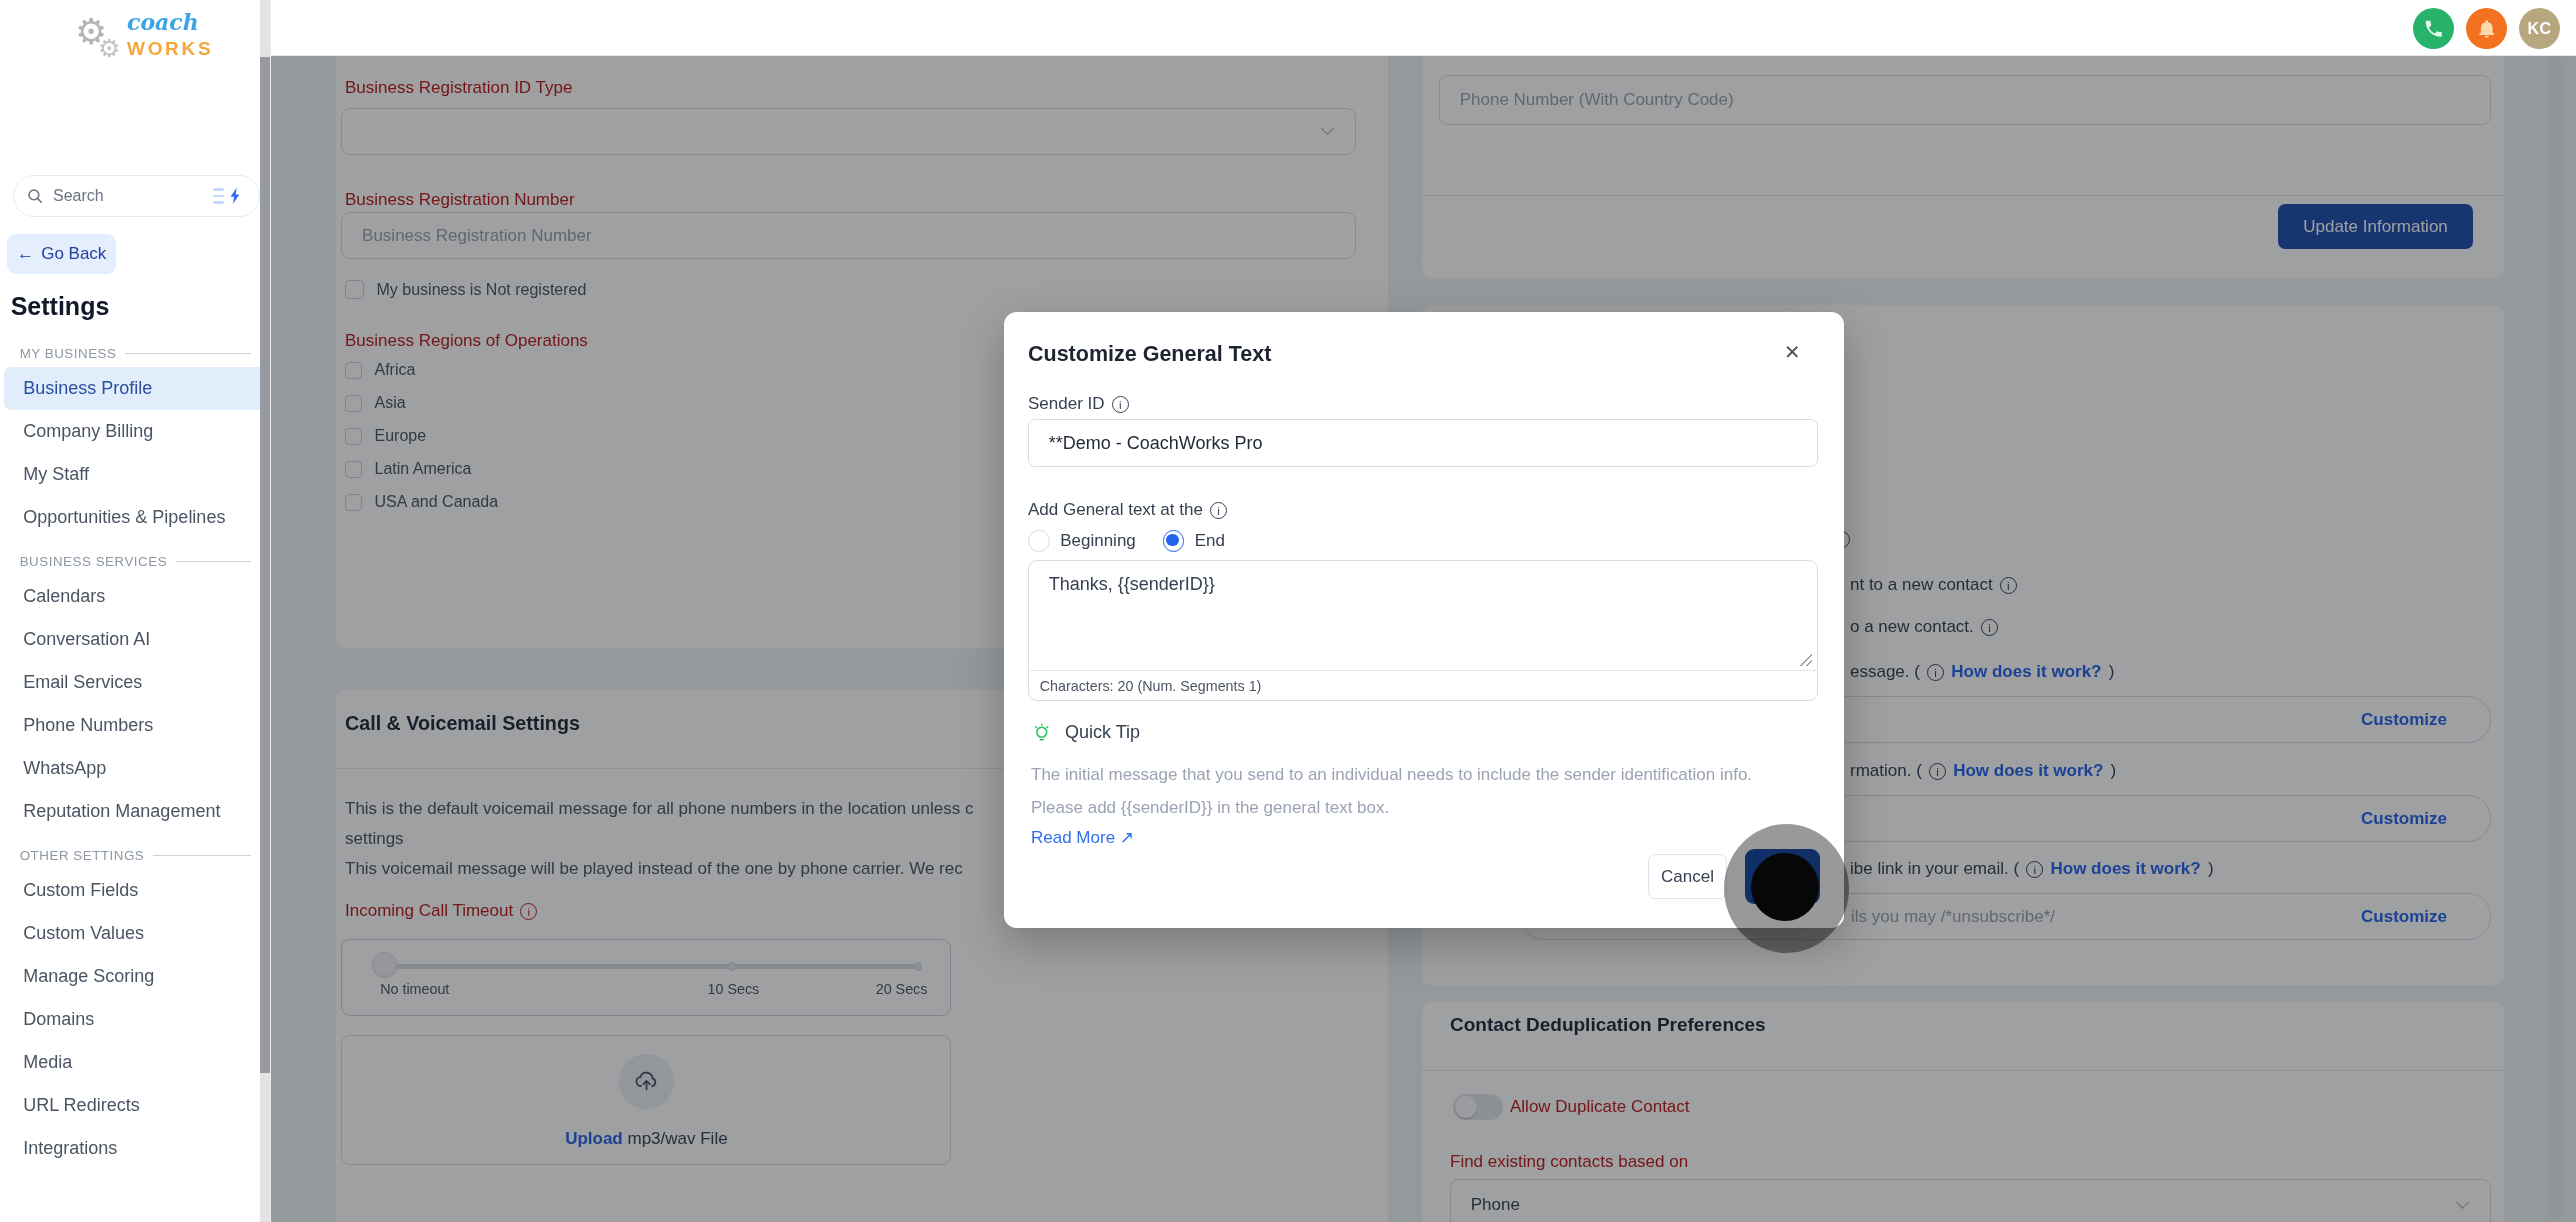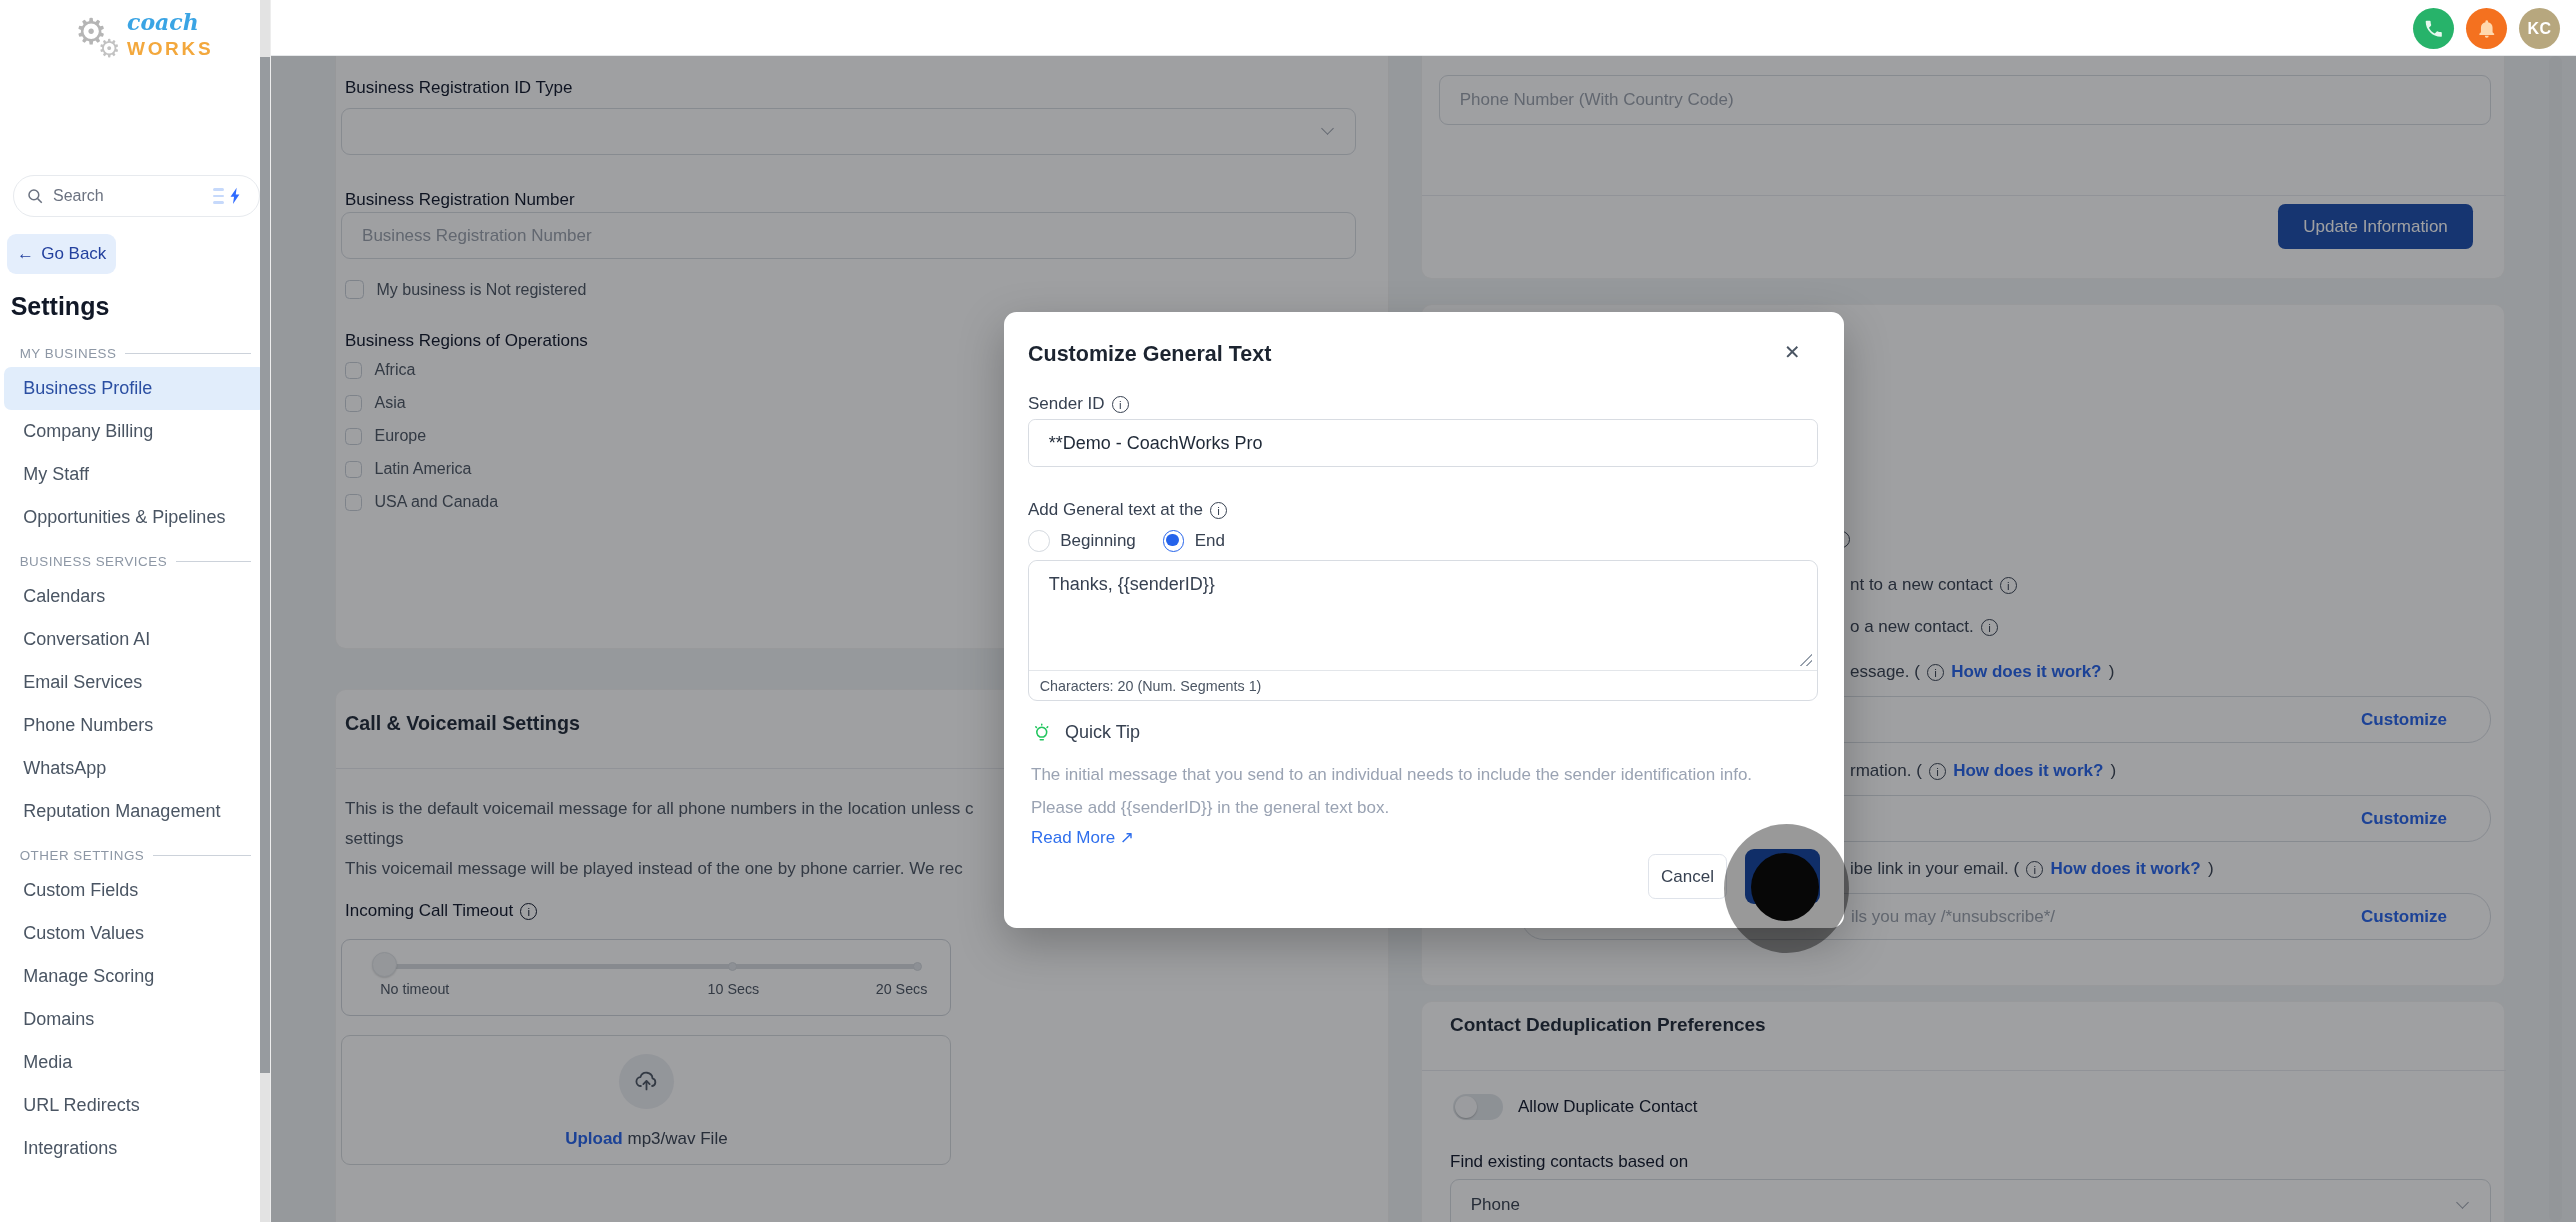--- a/index.html
+++ b/index.html
@@ -50,21 +50,21 @@
   .gear2 { position:absolute; left:23px; top:25px; font-size:25px; color:#c2c2c2; font-style:normal; }
   .logo-w1 { position:absolute; left:52px; top:0px; font-family:"DejaVu Serif", serif; font-style:italic;
              font-size:22px; color:#3aa4e4; font-weight:600; }
   .logo-w2 { position:absolute; left:52px; top:29px; font-size:19px; color:#f3a83d; font-weight:800; letter-spacing:2.7px; }
 
   
   #main { position:absolute; left:271px; top:56px; width:2305px; height:1166px; background:#f1f3f6; z-index:10; }
   .card { position:absolute; background:#fff; border:0.9px solid rgba(20,25,35,0.05); border-radius:10.7px; }
   .card.topflat { border-radius:0 0 10.7px 10.7px; border-top:none; }
   .divider { position:absolute; height:0.9px; background:#e8eaee; }
-  .lbl { position:absolute; font-size:17px; color:#0f172a; }
+  .lbl { position:absolute; font-size:17px; color:#b91c1c; }
   .lbl2 { position:absolute; font-size:16px; color:#4b5563; }
   .inputbox { position:absolute; border:0.9px solid #d8dce2; border-radius:9px; background:#fff; }
   .inputbox input { width:100%; height:100%; border:none; outline:none; border-radius:9px; padding:0 19.7px;
                     font-size:17px; color:#1f2937; background:transparent; }
   .inputbox input::placeholder { color:#9aa1ac; }
   .selbox { position:absolute; border:0.9px solid #d8dce2; border-radius:9px; background:#fff; display:flex;
             align-items:center; padding:0 19.7px; font-size:17px; color:#374151; cursor:pointer; }
   .selbox .chev { position:absolute; right:23px; top:50%; margin-top:-7.2px; }
   .cbrow { position:absolute; display:flex; align-items:center; gap:12.5px; cursor:pointer; }
   .cb { width:19px; height:19px; border:1.3px solid #c8cfd8; border-radius:4.5px; background:#fff; flex:0 0 auto; }
@@ -256,21 +256,21 @@
     <span class="ph" style="left:329px;">ils you may /*unsubscribe*/</span>
     <span class="customize link">Customize</span>
   </div>
 
   <div class="card" style="left:1150px; top:945px; width:1084px; height:295px;">
     <div class="cardhead" style="left:28px; top:11.6px; font-size:19px;">Contact Deduplication Preferences</div>
     <div class="divider" style="left:0; top:68px; width:1084px;"></div>
     <div class="toggle" style="left:31px; top:92px;">
         <span class="knob"></span>
       </div>
-    <div class="lbl" style="left:96px; top:95px;">Allow Duplicate Contact</div>
+    <div class="lbl" style="left:88px; top:95px;">Allow Duplicate Contact</div>
     <div class="lbl" style="left:28px; top:150px;">Find existing contacts based on</div>
     <div class="selbox" style="left:28px; top:177px; width:1041px; height:52px;">
       <span>Phone</span>
       <span class="chev lt"></span>
     </div>
   </div>
 
   <div id="main-scroll-track"></div>
 </div>
 

